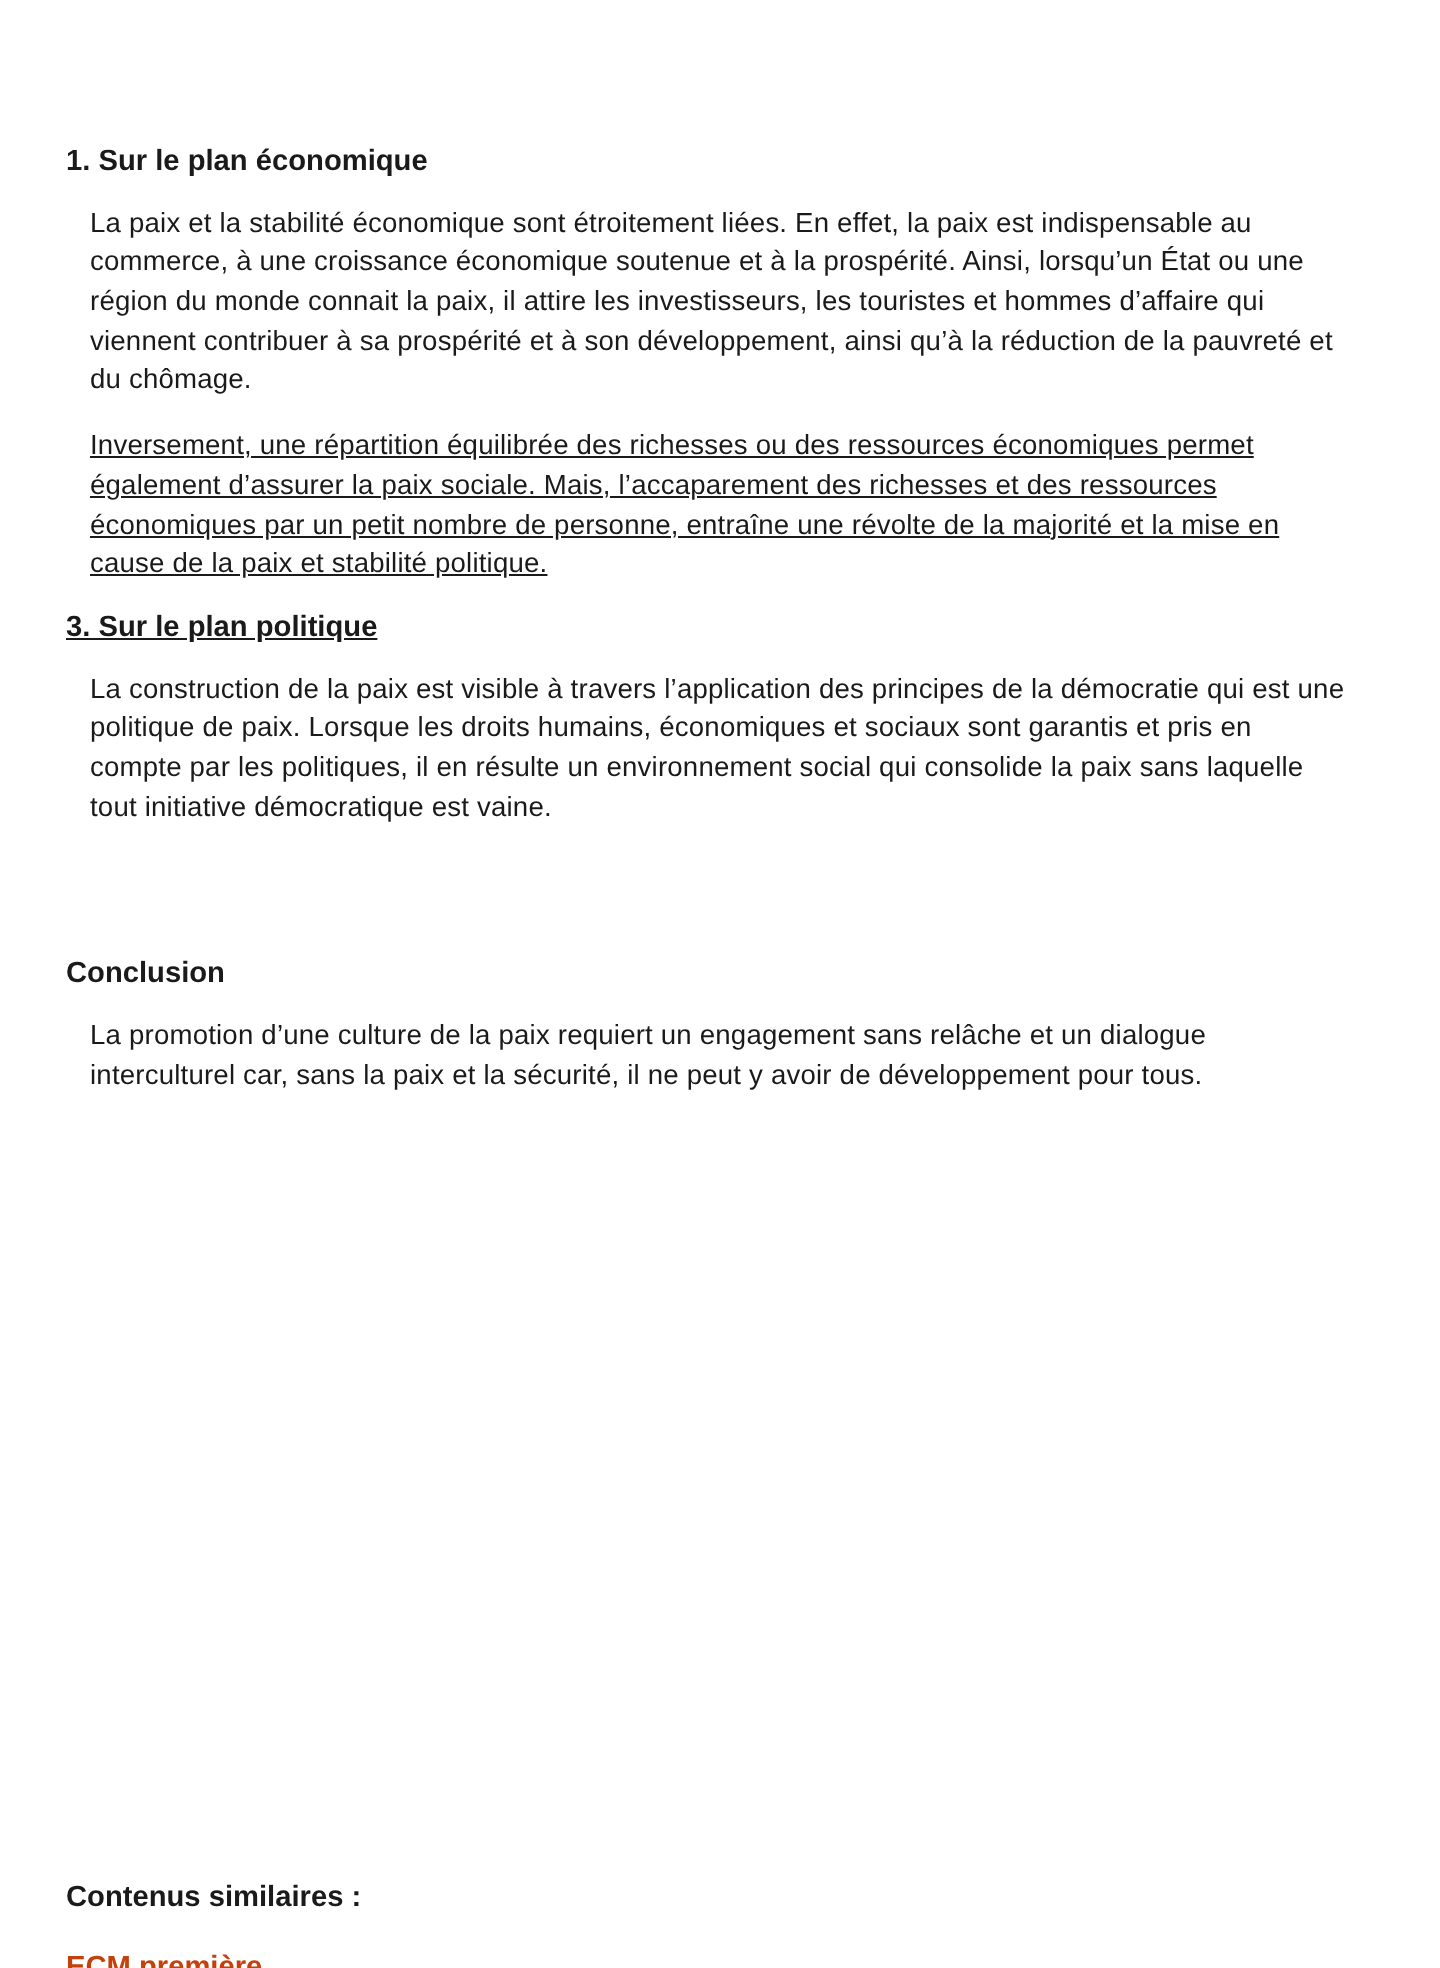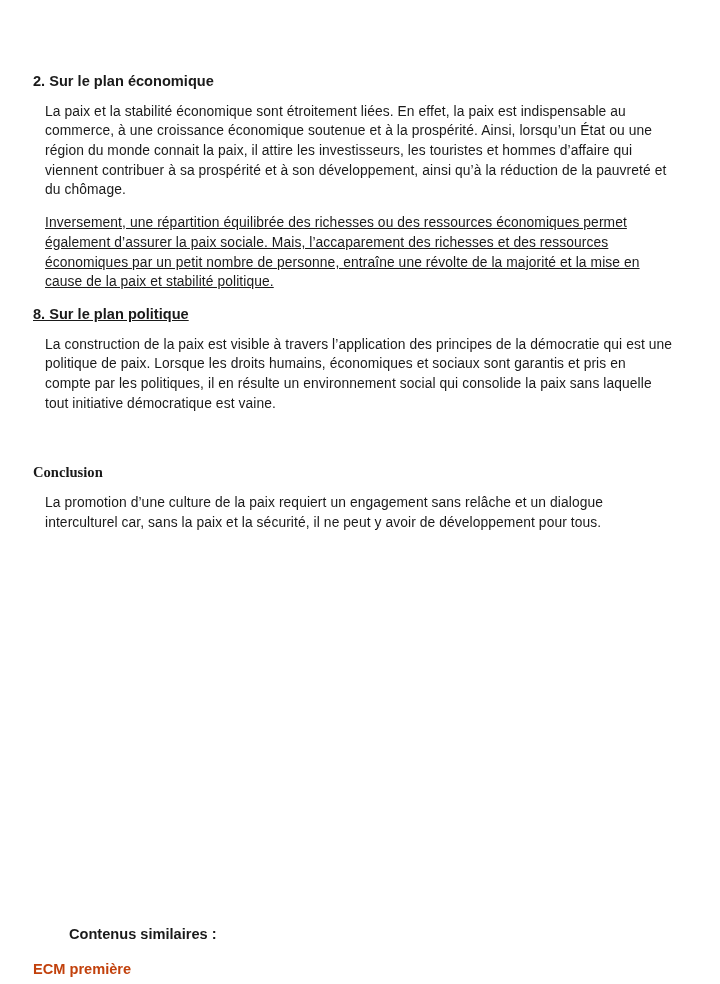--- a/index.html
+++ b/index.html
@@ -30,41 +30,41 @@
   .para {
     font-size: 13.8px;
     line-height: 19.7px;
     margin: 12px;
     text-align: left;
     letter-spacing: 0.1px;
   }
   .mt-first      { margin-top: 72px; }
   .mt-after-head { margin-top: 10px; }
   .mt-block      { margin-top: 13px; text-decoration: underline; }
-  .mt-conclusion { margin-top: 50px; font-family: Liberation Serif, serif; }
-  .mt-related    { margin-top: 393px; margin-left: 36px; }
+  .mt-conclusion { margin-top: 65px; }
+  .mt-related    { margin-top: 393px; }
   .mt-link       { margin-top: 15px; }
   .related-link {
     color: #c2410c;
     text-decoration: none;
     cursor: pointer;
   }
 </style>
 </head>
 <body>
 
 <div class="doc">
 
-  <h2 class="heading mt-first">2. Sur le plan économique</h2>
+  <h2 class="heading mt-first">1. Sur le plan économique</h2>
 
   <p class="para mt-after-head">La paix et la stabilité économique sont étroitement liées. En effet, la paix est indispensable au commerce, à une croissance économique soutenue et à la prospérité. Ainsi, lorsqu’un État ou une région du monde connait la paix, il attire les investisseurs, les touristes et hommes d’affaire qui viennent contribuer à sa prospérité et à son développement, ainsi qu’à la réduction de la pauvreté et du chômage.</p>
 
   <p class="para mt-block">Inversement, une répartition équilibrée des richesses ou des ressources économiques permet également d’assurer la paix sociale. Mais, l’accaparement des richesses et des ressources économiques par un petit nombre de personne, entraîne une révolte de la majorité et la mise en cause de la paix et stabilité politique.</p>
 
-  <h2 class="heading mt-block">8. Sur le plan politique</h2>
+  <h2 class="heading mt-block">3. Sur le plan politique</h2>
 
   <p class="para mt-after-head">La construction de la paix est visible à travers l’application des principes de la démocratie qui est une politique de paix. Lorsque les droits humains, économiques et sociaux sont garantis et pris en compte par les politiques, il en résulte un environnement social qui consolide la paix sans laquelle tout initiative démocratique est vaine.</p>
 
   <h2 class="heading mt-conclusion">Conclusion</h2>
 
   <p class="para mt-after-head">La promotion d’une culture de la paix requiert un engagement sans relâche et un dialogue interculturel car, sans la paix et la sécurité, il ne peut y avoir de développement pour tous.</p>
 
   <h2 class="heading mt-related">Contenus similaires :</h2>
 
   <h2 class="heading mt-link">

